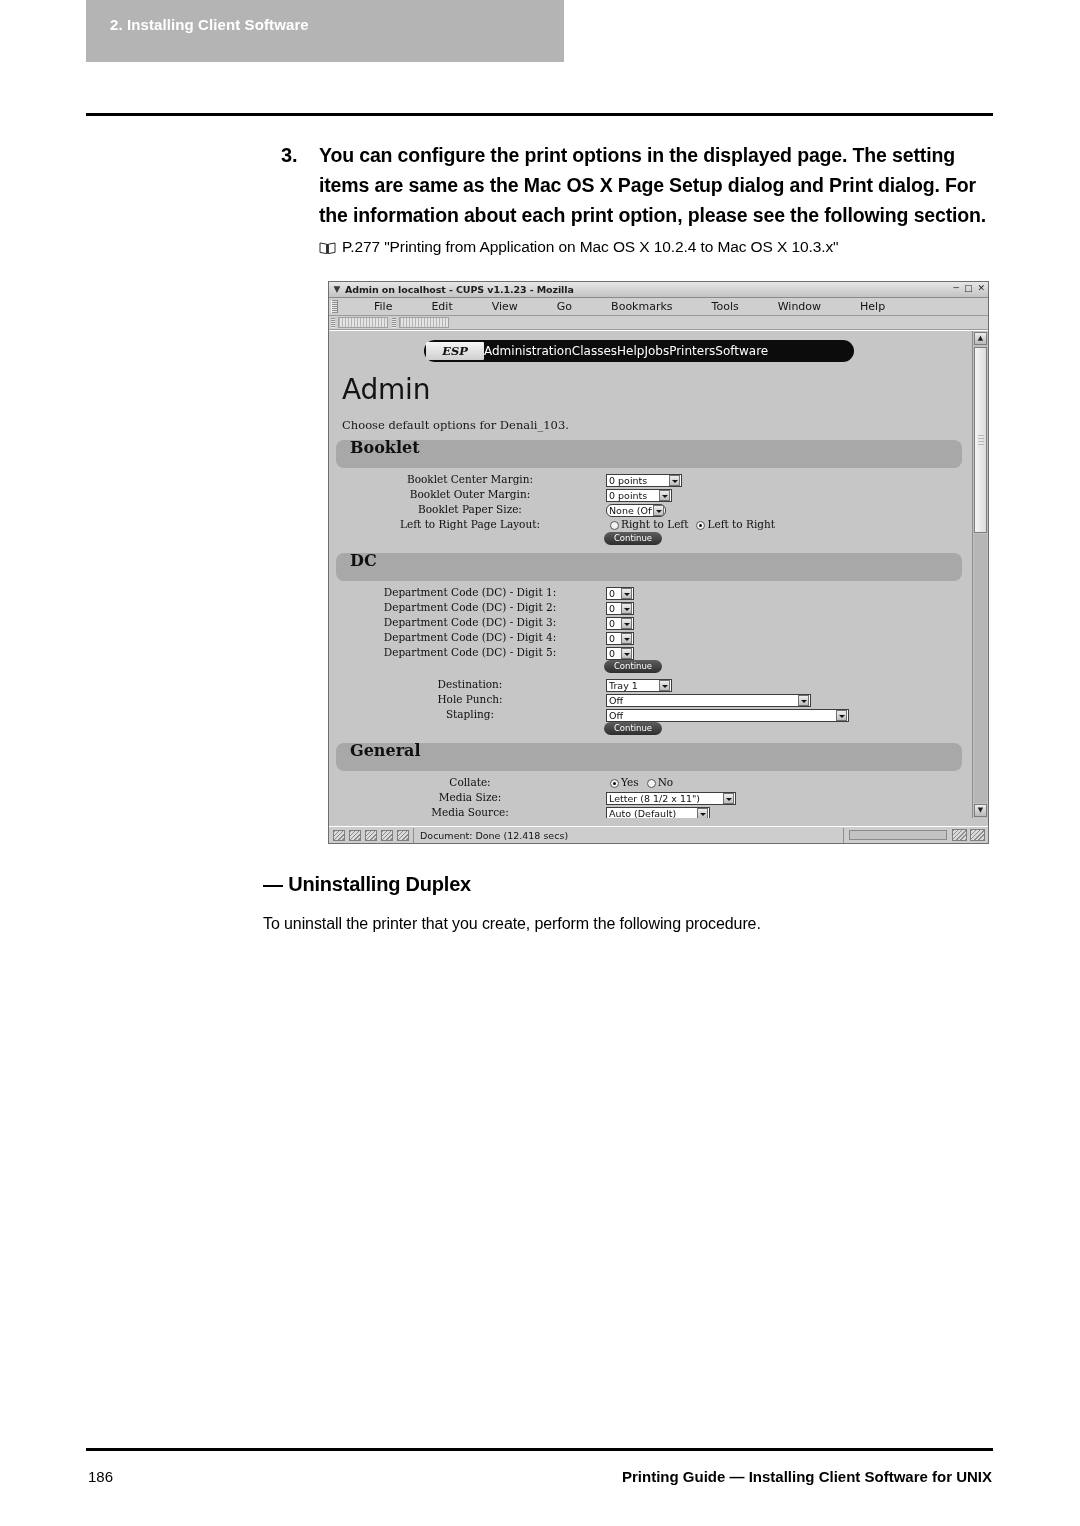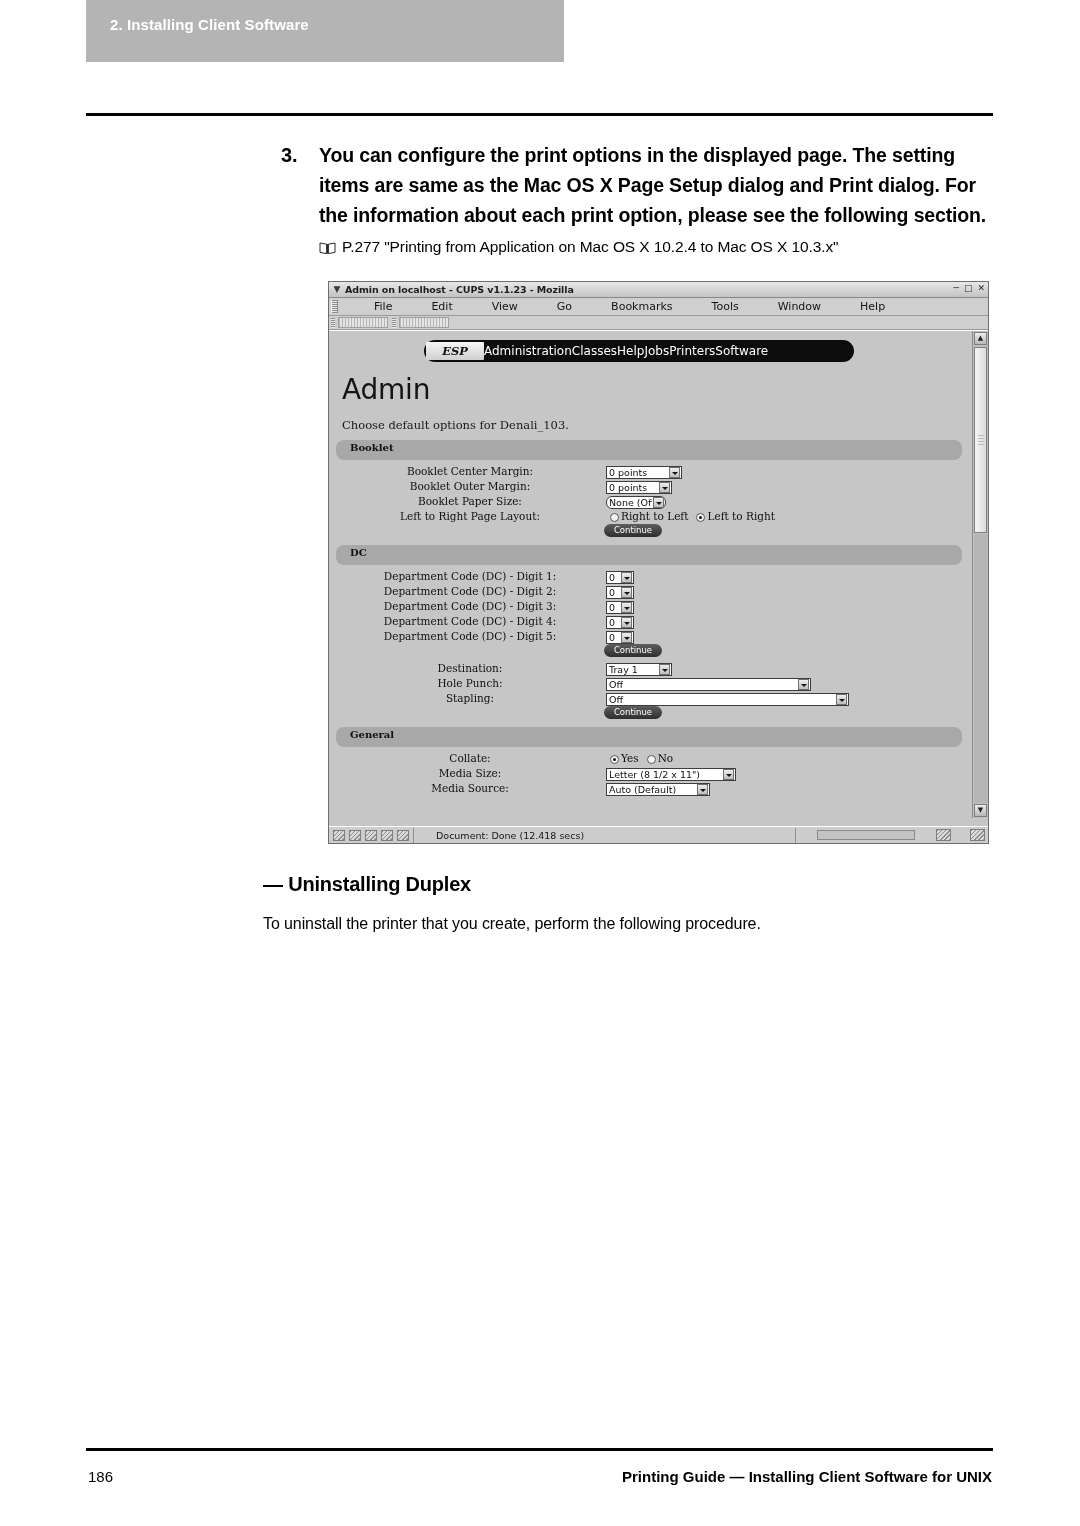--- a/index.html
+++ b/index.html
@@ -299,25 +299,25 @@
   }
   .admin-sub {
     margin: 12px 0 0 6px;
     font-size: 11.5px;
     color: #191919;
     font-family: "DejaVu Serif", serif;
   }
 
   .section-bar {
     margin-top: 8px;
-    height: 20px;
+    height: 28px;
     background: #a8a8a8;
     border-radius: 8px;
     color: #101010;
-    font-size: 10px;
+    font-size: 16px;
     font-weight: bold;
     font-family: "DejaVu Serif", serif;
     line-height: 16px;
     padding-left: 14px;
     box-sizing: border-box;
   }
   .form-block {
     padding-top: 3px;
   }
   .form-row {
@@ -423,21 +423,20 @@
   
   .statusbar {
     position: absolute;
     left: 0; right: 0; bottom: 0;
     height: 17px;
     background: #cdcdcd;
     border-top: 1px solid #ffffff;
     display: flex;
     align-items: center;
     box-sizing: border-box;
-    gap: 16px;
   }
   .sb-icons {
     display: flex;
     align-items: center;
     gap: 4px;
     padding: 0 4px;
     border-right: 1px solid #8f8f8f;
     height: 15px;
   }
   .sb-ic {

